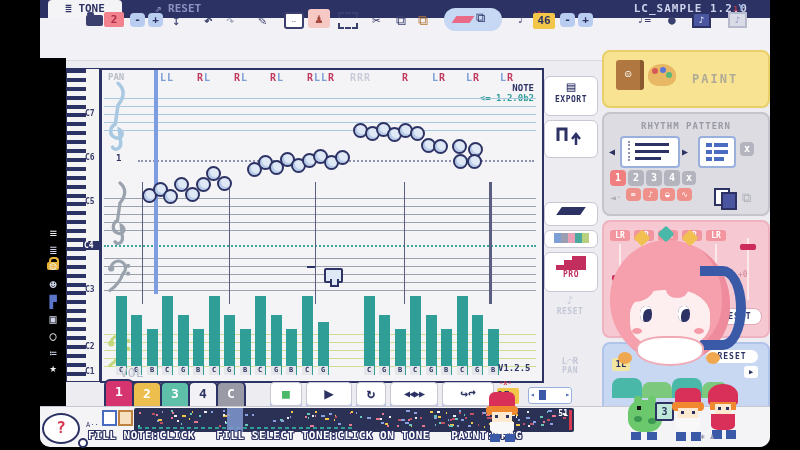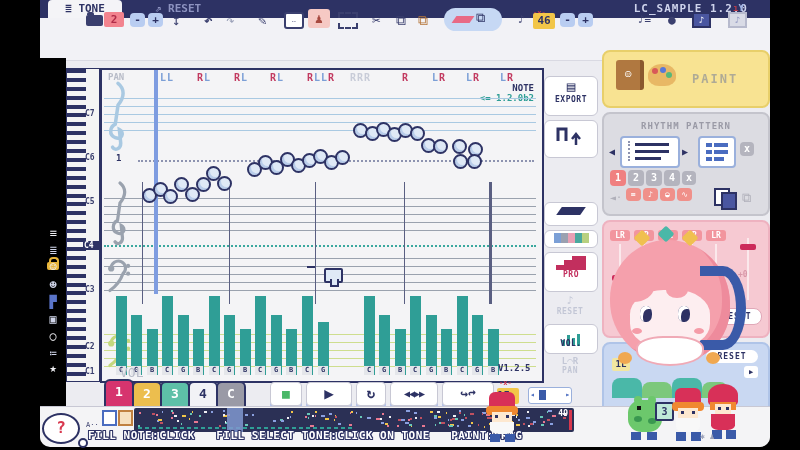--- a/index.html
+++ b/index.html
@@ -348,24 +348,20 @@
     <div class="stairs">
       <i style="left:0;top:9px;width:30px;height:5px"></i>
         <i style="left:8px;top:4px;width:22px;height:5px"></i>
         <i style="left:16px;top:0;width:14px;height:4px"></i>
     </div>
     <div class="cap" style="color:#c22f5e">PRO</div>
   </div>
   <div class="abs rtool flat" style="top:294px;height:26px">
     <div style="font-size:11px">♪</div>
     <div class="cap">RESET</div>
-  </div>
-  <div class="abs rtool volico" style="top:324px;height:28px">
-    <div style="height:12px;margin-top:2px"><i style="height:6px"></i><i style="height:11px"></i><i style="height:8px"></i><i style="height:12px"></i></div>
-    <div class="cap">VOL.</div>
   </div>
   <div class="abs rtool flat" style="top:356px;height:24px">
     <div style="font-size:9px;font-weight:bold">L◠R</div>
     <div class="cap">PAN</div>
   </div>
 
   <div class="abs card" id="toolcard">
     <div class="abs book">☺</div>
     <div class="abs palette">
       <i style="left:4px;top:4px;background:#d85858"></i>
@@ -669,21 +665,21 @@
         <div class="spk" style="left: 165px; top: 19px; width: 4px; background: rgb(47, 158, 150);"></div>
         <div class="spk" style="left: 172px; top: 19px; width: 4px; background: rgb(47, 158, 150);"></div>
         <div class="spk" style="left: 179px; top: 19px; width: 4px; background: rgb(47, 158, 150);"></div>
         <div class="spk" style="left: 186px; top: 19px; width: 4px; background: rgb(47, 158, 150);"></div>
         <div class="spk" style="left: 193px; top: 19px; width: 4px; background: rgb(47, 158, 150);"></div>
         <div class="spk" style="left: 200px; top: 19px; width: 4px; background: rgb(47, 158, 150);"></div>
         <div class="spk" style="left: 207px; top: 19px; width: 4px; background: rgb(47, 158, 150);"></div>
         <div class="spk" style="left: 214px; top: 19px; width: 4px; background: rgb(47, 158, 150);"></div>
       </div>
     <div class="abs" style="left:93px;top:0;width:16px;height:24px;background:#8098d0;opacity:.85"></div>
-    <div class="abs" style="right:6px;top:1px;color:#fff;font-size:8px;font-weight:bold">49</div>
+    <div class="abs" style="right:6px;top:1px;color:#fff;font-size:8px;font-weight:bold">51</div>
     <div class="abs" style="right:2px;top:2px;width:3px;height:20px;background:#d8384e"></div>
   </div>
   <div class="abs" id="statustext">FILL NOTE:CLICK   FILL SELECT TONE:CLICK ON TONE   PAINT:DRAG</div>
 
   <div class="abs px" style="left:486px;top:392px;width:32px;height:50px">
     <div class="hatred" style="left:3px;top:0;width:26px;height:16px"></div>
     <div class="abs" style="left:0;top:14px;width:32px;height:9px;background:#f08830;border-radius:4px"></div>
     <div class="abs" style="left:6px;top:20px;width:20px;height:11px;background:#fde8d0"></div>
     <div class="abs" style="left:9px;top:23px;width:3px;height:3px;background:#2d3264"></div>
       <div class="abs" style="left:20px;top:23px;width:3px;height:3px;background:#2d3264"></div>

